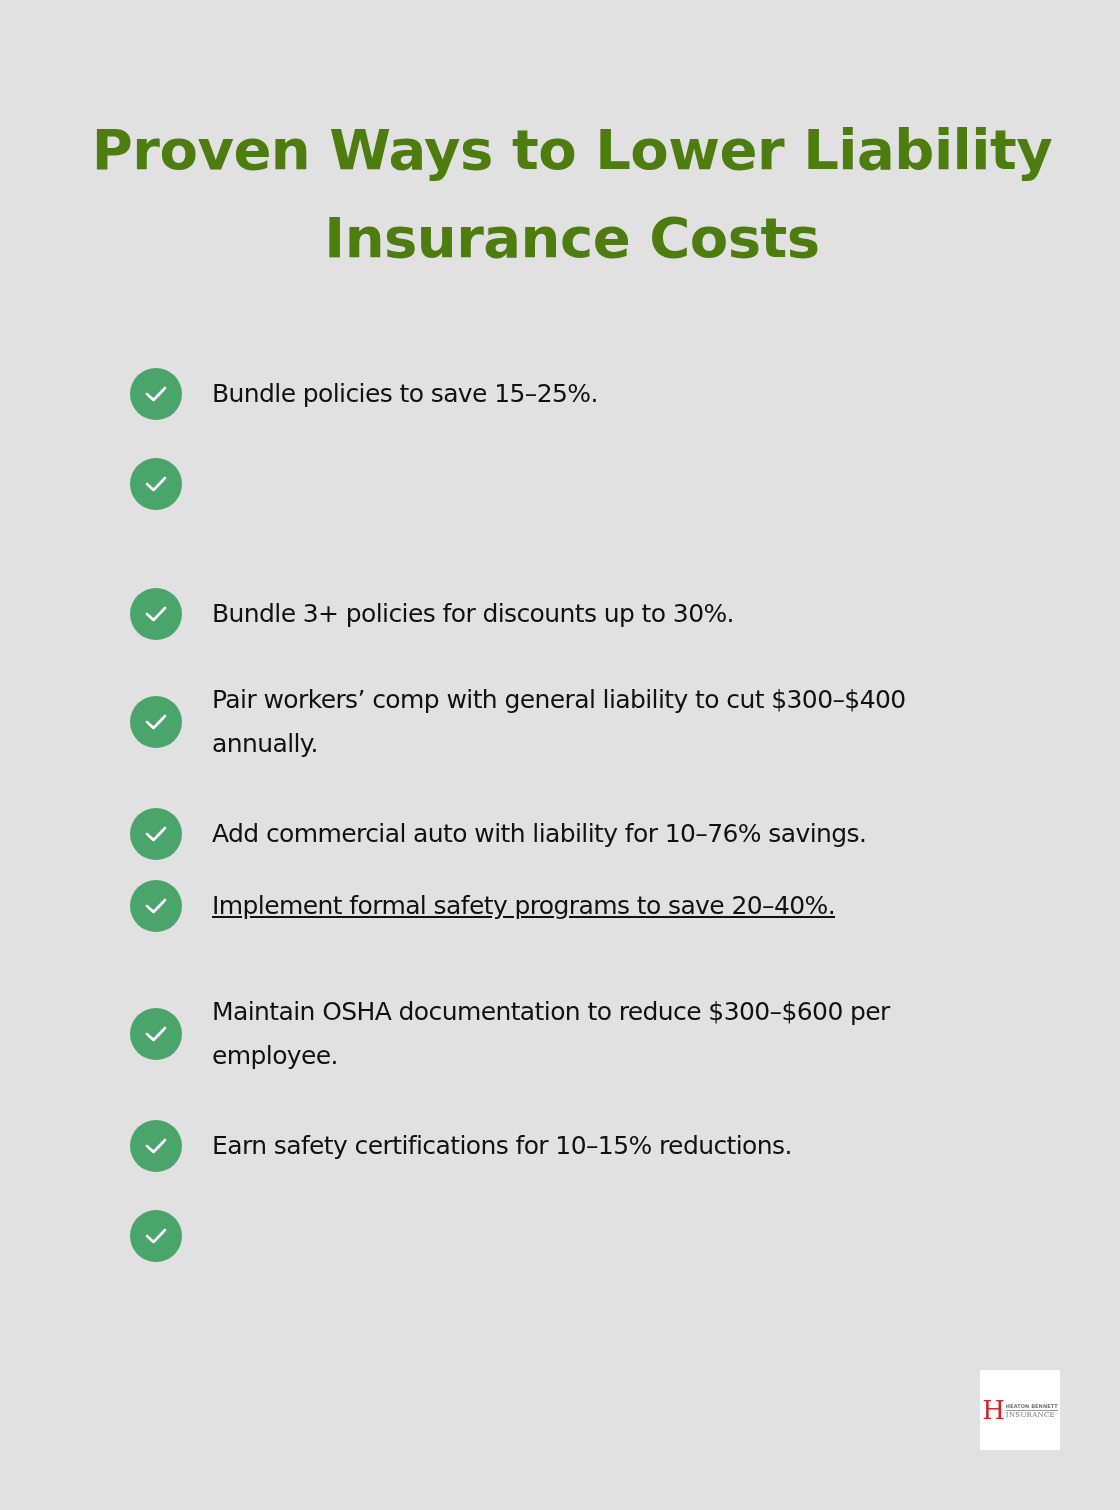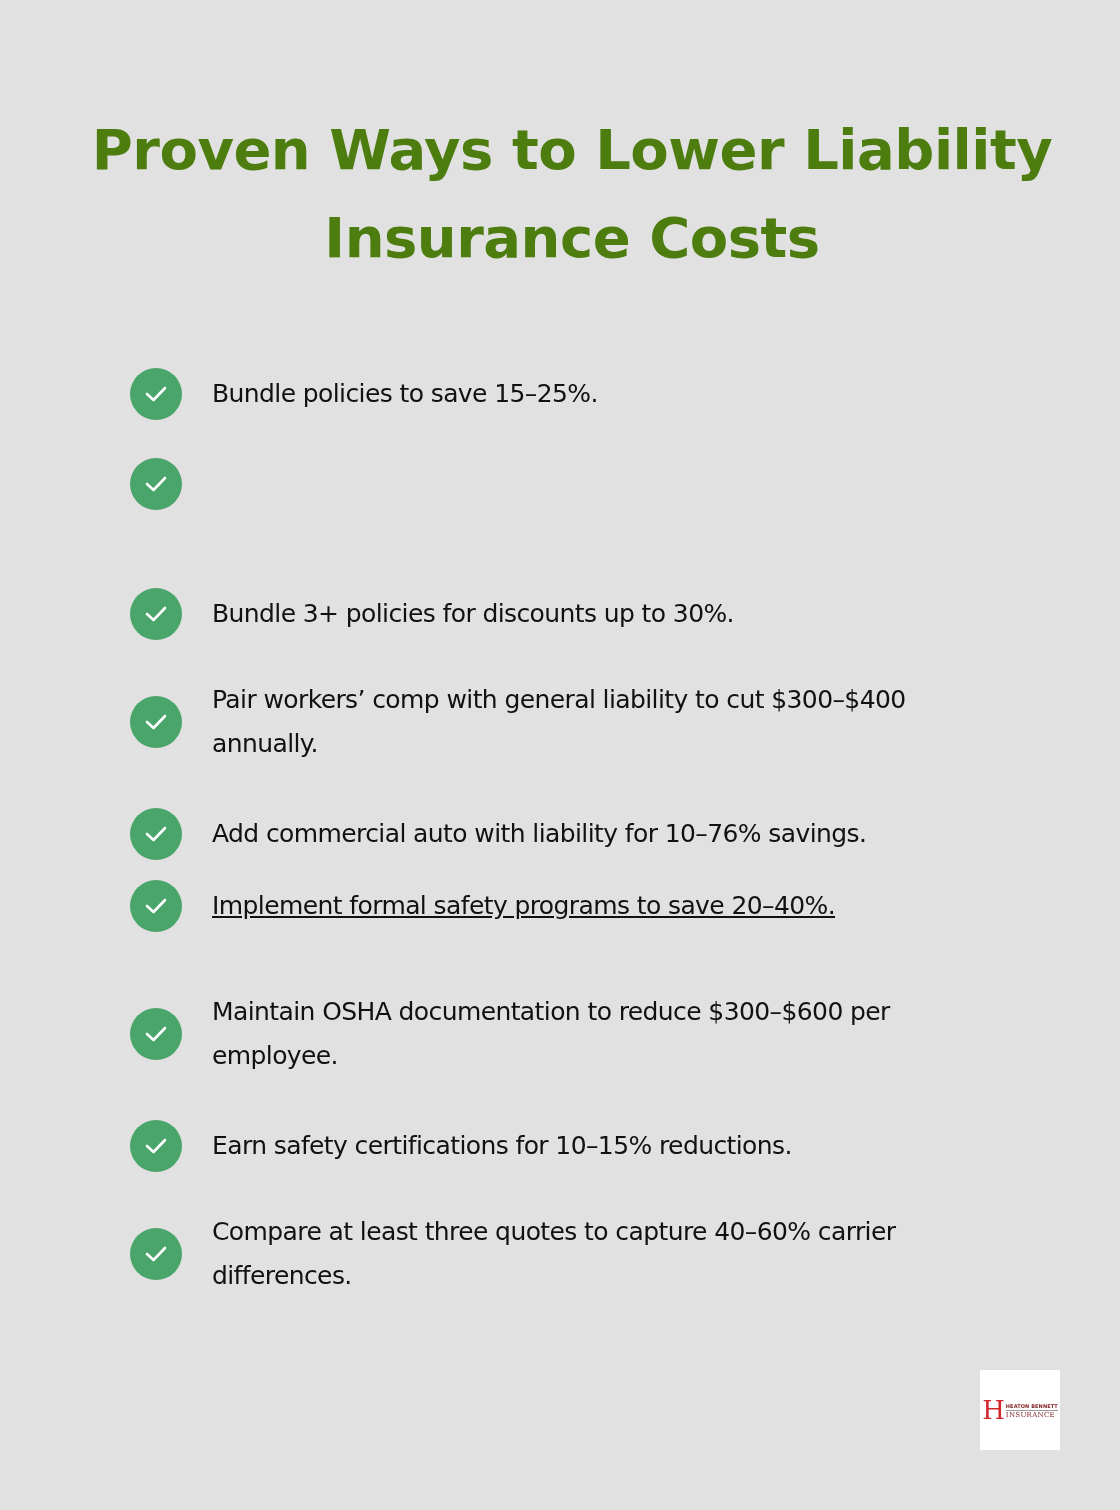--- a/index.html
+++ b/index.html
@@ -58,21 +58,21 @@
   .logo-h {
     font-family: "DejaVu Serif", serif;
     color: #d0262e;
     font-size: 26px;
     line-height: 26px;
     margin-right: 1px;
   }
   .logo-words {
     display: flex; flex-direction: column;
     font-family: "DejaVu Serif", serif;
-    color: #7f1d1d;
+    color: #737373;
     line-height: 8px;
   }
   .logo-top { font-size: 5px; letter-spacing: 0.1px; font-family: "DejaVu Sans", sans-serif; font-weight: bold; border-bottom: 0.5px solid #999; }
   .logo-bot { font-size: 7px; letter-spacing: 0.3px; }
 </style>
 </head>
 <body>
 
 <h1 class="title" style="margin:0;">Proven Ways to Lower Liability Insurance Costs</h1>
 
@@ -147,21 +147,20 @@
     </div>
     <span class="text" style="width:800px;">Earn safety certifications for 10–15% reductions.</span>
   </div>
 
   <div class="item" style="top:850px;">
     <div class="check">
       <svg width="22" height="16" viewBox="0 0 22 16">
           <path d="M2 8 L8.5 14 L20 2" fill="none" stroke="#fff" stroke-width="2.6" stroke-linecap="round" stroke-linejoin="round"></path>
         </svg>
     </div>
-    <span class="text" style="width:760px;">Compare at least three quotes to capture 40–60% carrier differences.</span>
   </div>
 </div>
 
 <div class="logo">
   <span class="logo-h">H</span>
   <div class="logo-words">
     <span class="logo-top">HEATON BENNETT</span>
     <span class="logo-bot">INSURANCE</span>
   </div>
 </div>

